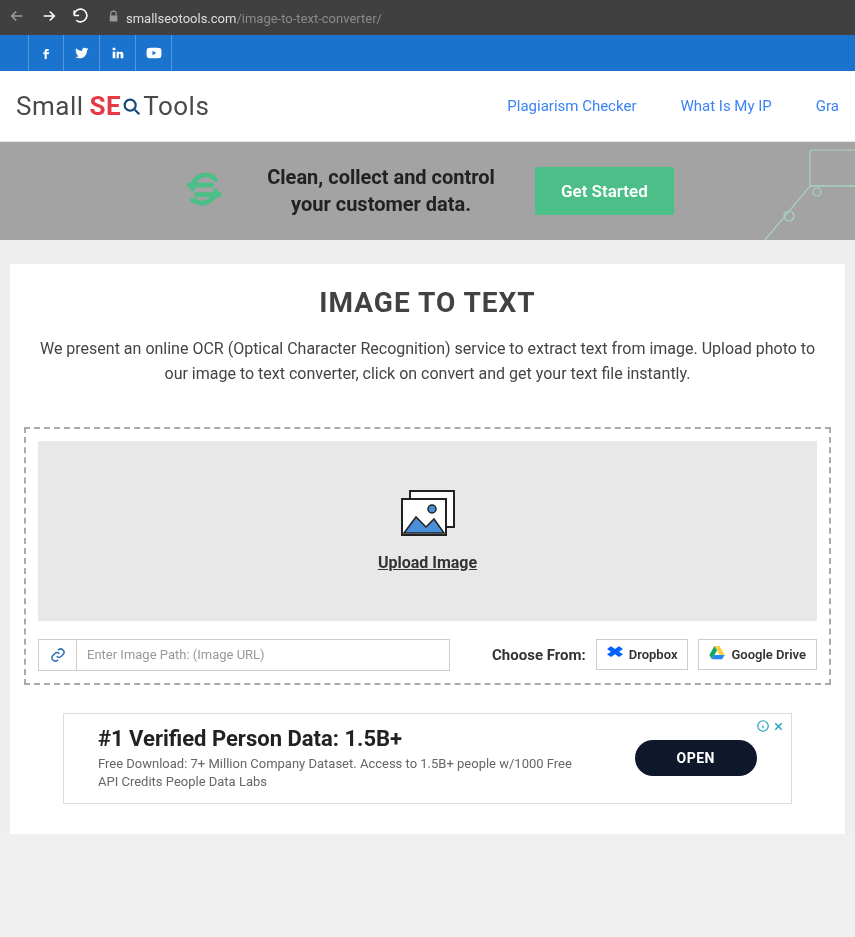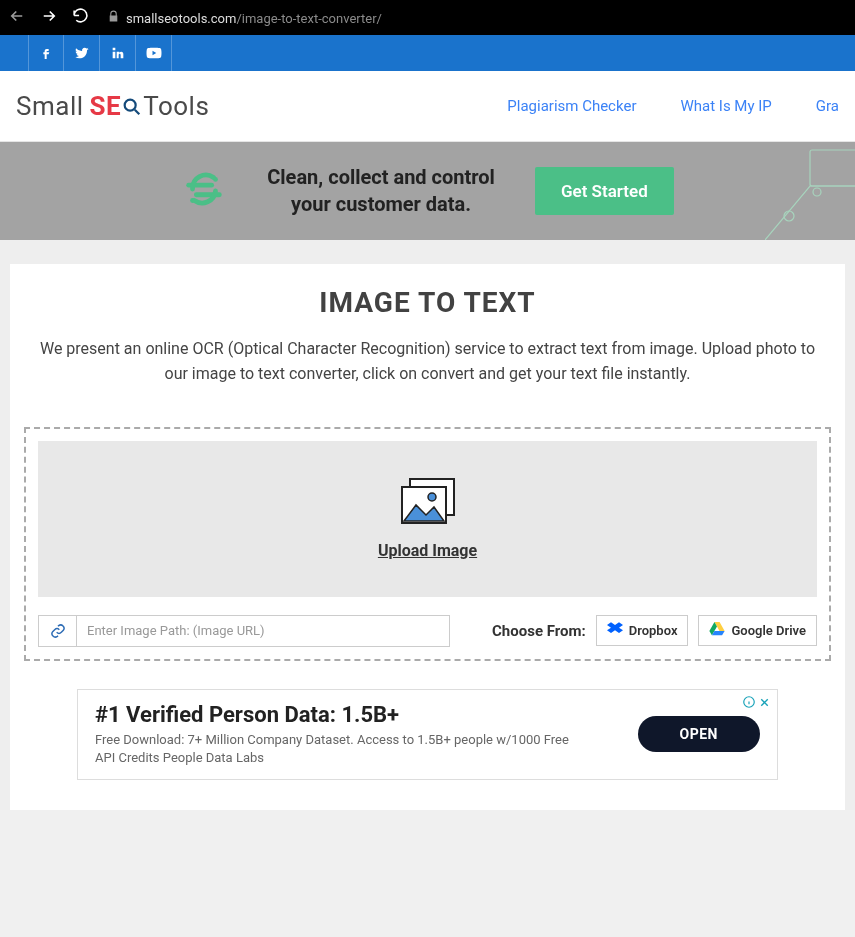--- a/index.html
+++ b/index.html
@@ -1,19 +1,19 @@
 <!DOCTYPE html>
 <html><head>
 <meta charset="utf-8">
 <style>
 * { margin: 0; padding: 0; box-sizing: border-box; font-family: -apple-system, BlinkMacSystemFont, "Segoe UI", Roboto, Arial, sans-serif; }
 body { width: 855px; height: 937px; overflow: hidden; background: #f0f0f0; }
 
 
-.browser-bar { background: #000000; height: 35px; display: flex; align-items: center; padding: 0 8px; gap: 12px; }
+.browser-bar { background: #404040; height: 35px; display: flex; align-items: center; padding: 0 8px; gap: 12px; }
 .nav-arrows { display: flex; gap: 14px; align-items: center; }
 .nav-arrow { color: #9a9a9a; cursor: default; }
 .nav-arrow.active { color: #fff; cursor: pointer; }
 .reload-icon { color: #fff; cursor: pointer; }
 .address-wrap { flex: 1; display: flex; align-items: center; gap: 6px; padding-left: 6px; }
 .lock-icon { color: #9a9a9a; }
 .url-host { color: #ddd; font-size: 13px; }
 .url-path { color: #8a8a8a; font-size: 13px; }
 
 
@@ -39,33 +39,33 @@
 .promo-deco { position: absolute; right: 0; top: 0; bottom: 0; width: 90px; }
 
 
 .page-bg { background: #eee; padding: 24px 10px 0; }
 .main-card { background: #fff; padding: 22px 14px 30px; }
 .main-title { text-align: center; font-size: 28px; font-weight: 700; color: #424242; letter-spacing: 1px; margin-bottom: 18px; }
 .main-desc { text-align: center; font-size: 16px; color: #444; line-height: 1.55; max-width: 800px; margin: 0 auto 40px; }
 
 
 .upload-outer { border: 2px dashed #aaa; padding: 12px; }
-.upload-box { background: #e8e8e8; height: 156px; display: flex; flex-direction: column; align-items: center; justify-content: center; cursor: pointer; }
+.upload-box { background: #e8e8e8; height: 180px; display: flex; flex-direction: column; align-items: center; justify-content: center; cursor: pointer; }
 .upload-label { margin-top: 10px; font-size: 16px; font-weight: 700; color: #333; text-decoration: underline; }
 
 .url-row { display: flex; align-items: center; gap: 10px; margin-top: 18px; }
 .url-input-wrap { display: flex; align-items: center; border: 1px solid #ccc; width: 412px; height: 32px; }
 .url-icon-box { width: 38px; display: flex; align-items: center; justify-content: center; border-right: 1px solid #ccc; height: 100%; }
 .url-input { border: none; outline: none; flex: 1; padding: 0 10px; font-size: 13px; color: #555; }
 .url-input::placeholder { color: #999; }
 .choose-label { margin-left: auto; font-size: 15px; font-weight: 700; color: #333; }
 .cloud-btn { border: 1px solid #ccc; background: #fff; padding: 6px 10px; display: flex; align-items: center; gap: 6px; font-size: 13px; font-weight: 600; color: #333; cursor: pointer; }
 
 
-.ad-box { border: 1px solid #ddd; margin: 28px 53px 0; padding: 12px 17px; display: flex; align-items: center; position: relative; }
+.ad-box { border: 1px solid #ddd; margin: 28px 39px 0; padding: 12px 34px; display: flex; align-items: center; position: relative; }
 .ad-text { flex: 1; }
 .ad-headline { font-size: 22px; font-weight: 700; color: #222; margin-bottom: 4px; }
 .ad-sub { font-size: 13px; color: #666; line-height: 1.4; max-width: 480px; }
 .ad-open { background: #0f172a; color: #fff; border: none; border-radius: 20px; padding: 10px 42px; font-size: 14px; font-weight: 700; cursor: pointer; letter-spacing: 0.5px; }
 .ad-badge { position: absolute; top: 4px; right: 6px; display: flex; gap: 2px; align-items: center; }
 
 
 .convert-wrap { text-align: center; margin-top: 20px; }
 .convert-btn { background: #2d6cb5; color: #fff; border: 2px solid #173f6b; border-radius: 26px; padding: 14px 30px; font-size: 17px; font-weight: 600; cursor: pointer; }
 </style>

